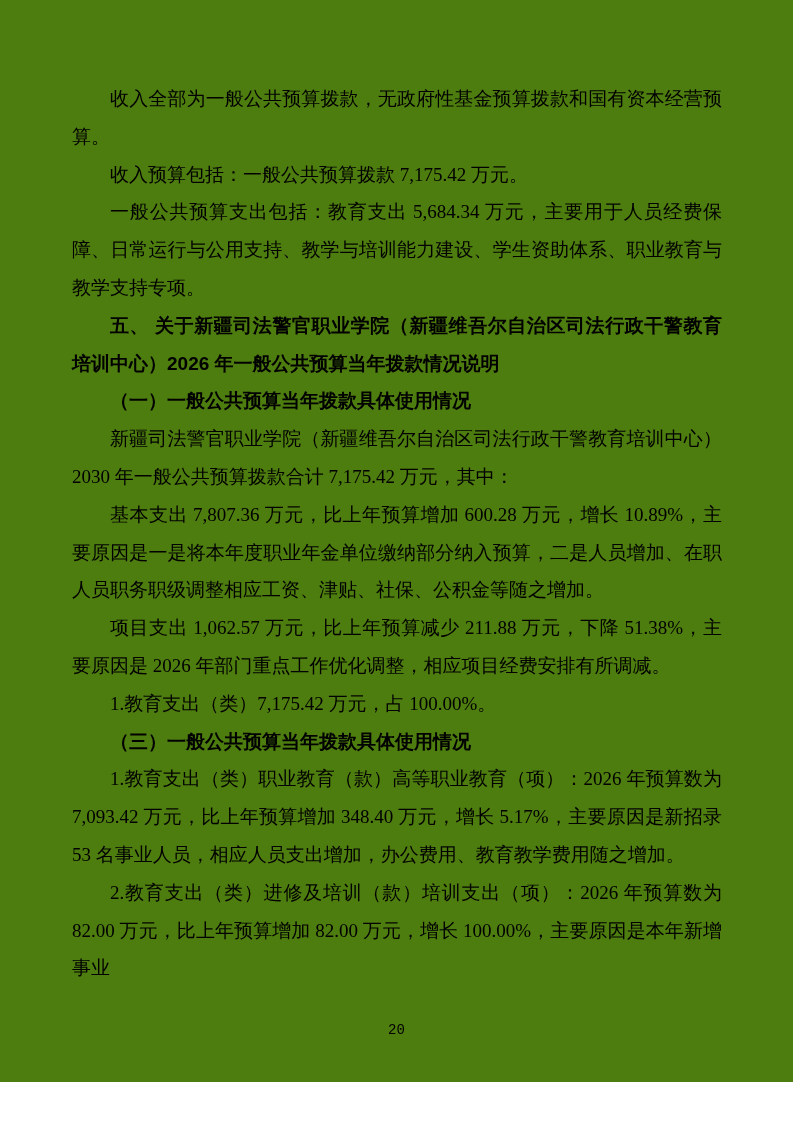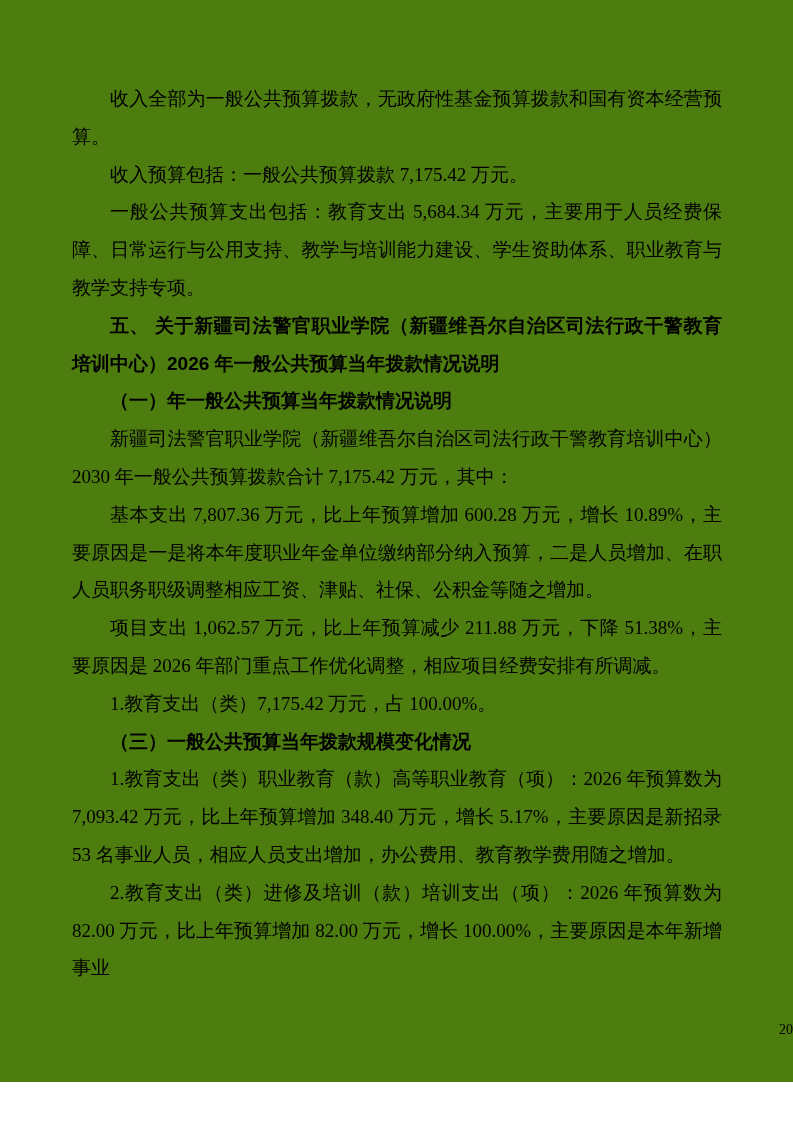--- a/index.html
+++ b/index.html
@@ -33,38 +33,38 @@
   .content p.heading-1,
   .content p.heading-2 {
     font-weight: 700;
     font-family: "Liberation Sans", "DejaVu Sans", sans-serif;
   }
   .page-number {
     position: absolute;
     top: 1022px;
     left: 0;
     width: 100%;
-    text-align: right;
+    text-align: center;
     font-size: 14px;
-    font-family: Liberation Serif, serif;
+    font-family: Liberation Mono, monospace;
     color: #000000;
   }
 </style>
 </head>
 <body>
 
 <div class="page">
   <div class="content">
     <p class="body">收入全部为一般公共预算拨款，无政府性基金预算拨款和国有资本经营预算。</p>
     <p class="body">收入预算包括：一般公共预算拨款 7,175.42 万元。</p>
     <p class="body">一般公共预算支出包括：教育支出 5,684.34 万元，主要用于人员经费保障、日常运行与公用支持、教学与培训能力建设、学生资助体系、职业教育与教学支持专项。</p>
     <p class="heading-1">五、 关于新疆司法警官职业学院（新疆维吾尔自治区司法行政干警教育培训中心）2026 年一般公共预算当年拨款情况说明</p>
-    <p class="heading-2">（一）年一般公共预算当年拨款情况说明</p>
+    <p class="heading-2">（一）一般公共预算当年拨款具体使用情况</p>
     <p class="body">新疆司法警官职业学院（新疆维吾尔自治区司法行政干警教育培训中心）2030 年一般公共预算拨款合计 7,175.42 万元，其中：</p>
     <p class="body">基本支出 7,807.36 万元，比上年预算增加 600.28 万元，增长 10.89%，主要原因是一是将本年度职业年金单位缴纳部分纳入预算，二是人员增加、在职人员职务职级调整相应工资、津贴、社保、公积金等随之增加。</p>
     <p class="body">项目支出 1,062.57 万元，比上年预算减少 211.88 万元，下降 51.38%，主要原因是 2026 年部门重点工作优化调整，相应项目经费安排有所调减。</p>
     <p class="body">1.教育支出（类）7,175.42 万元，占 100.00%。</p>
-    <p class="heading-2">（三）一般公共预算当年拨款规模变化情况</p>
+    <p class="heading-2">（三）一般公共预算当年拨款具体使用情况</p>
     <p class="body">1.教育支出（类）职业教育（款）高等职业教育（项）：2026 年预算数为 7,093.42 万元，比上年预算增加 348.40 万元，增长 5.17%，主要原因是新招录 53 名事业人员，相应人员支出增加，办公费用、教育教学费用随之增加。</p>
     <p class="body">2.教育支出（类）进修及培训（款）培训支出（项）：2026 年预算数为 82.00 万元，比上年预算增加 82.00 万元，增长 100.00%，主要原因是本年新增事业</p>
   </div>
   <div class="page-number">20</div>
 </div>
 
 </body></html>

